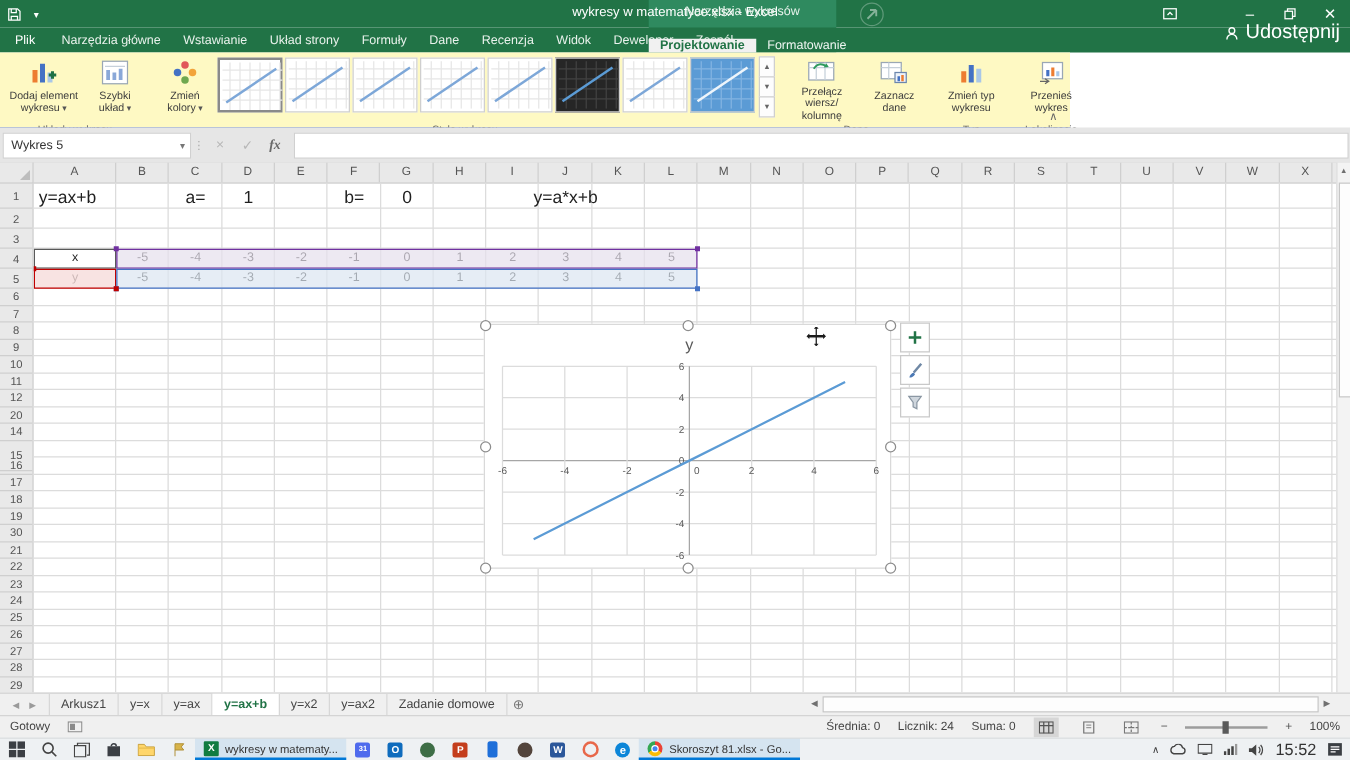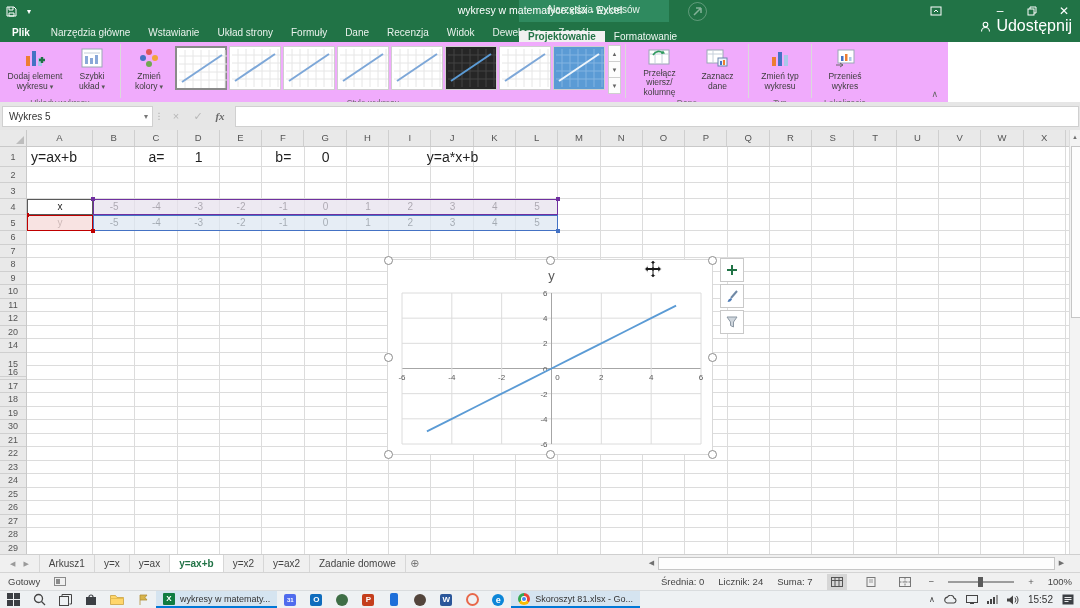--- a/index.html
+++ b/index.html
@@ -9,28 +9,28 @@
   #titlebar{position:absolute;left:0;top:0;width:1080px;height:22px;background:#217346;color:#fff;}
   #ctxbg{position:absolute;left:519px;top:0;width:150px;height:42px;background:#2f8a5f;}
   #qat{position:absolute;left:6px;top:2px;display:flex;align-items:center;gap:10px;height:18px;}
   #win-title{position:absolute;left:0;right:0;top:4px;text-align:center;font-size:10.5px;color:#fff;}
   #ctx-title{position:absolute;left:519px;width:150px;top:4px;text-align:center;font-size:10px;color:#e8f3ec;}
   .winbtn{position:absolute;top:0;width:32px;height:22px;display:flex;align-items:center;justify-content:center;color:#fff;font-size:12px;}
   .art{position:absolute;border:1.5px solid rgba(255,255,255,.28);border-radius:50%;}
   
   #tabrow{position:absolute;left:0;top:22px;width:1080px;height:20px;background:#217346;white-space:nowrap;display:flex;align-items:stretch;font-size:10px;color:#e9f2ec;}
   .tab{display:inline-flex;align-items:center;padding:0 9px;cursor:default;}
-  .tab.file{font-weight:bold;color:#fff;padding:0 12px;}
+  .tab.file{font-weight:normal;color:#fff;padding:0 12px;}
   #ctx-tabs{position:absolute;left:519px;top:0;height:20px;display:flex;align-items:flex-end;}
   .tab.ctx{color:#eef6f1;}
   .tab.active{background:#f1f1f1;color:#217346;font-weight:bold;}
   #tellme{position:absolute;left:688px;top:0;height:20px;display:flex;align-items:center;gap:5px;color:#f2f8f4;}
   #share{position:absolute;right:8px;top:16px;height:20px;display:flex;align-items:center;gap:5px;color:#fff;}
   
-  #ribbon{position:absolute;left:0;top:42px;width:948px;height:60px;background:#f0abfc;border-bottom:2px solid #1d4ed8;display:flex;}
+  #ribbon{position:absolute;left:0;top:42px;width:856px;height:60px;background:#fef9c3;border-bottom:2px solid #1d4ed8;display:flex;}
   .rgroup{display:flex;flex-direction:column;height:60px;}
   .gsep{width:1px;background:#dadada;height:54px;margin-top:2px;}
   .gbody{flex:1;display:flex;align-items:flex-start;padding:3px 4px 0 4px;gap:2px;}
   .glabel{height:13px;text-align:center;font-size:8.5px;color:#6b6b6b;line-height:12px;}
   .rbtn{display:flex;flex-direction:column;align-items:center;width:58px;height:52px;border-radius:2px;}
   .rbtn .ric{height:24px;display:flex;align-items:center;justify-content:center;margin-top:1px;}
   .rbtn .rlab{font-size:8.5px;line-height:9.5px;color:#3d3d3d;text-align:center;margin-top:2px;}
   .caret::after{content:"▾";font-size:7px;color:#555;margin-left:2px;}
   #gallery{display:flex;gap:2px;align-items:flex-start;margin-top:1px;}
   .thumb{width:52px;height:44px;border:1px solid #cfcfcf;background:#fff;box-sizing:border-box;}
@@ -86,21 +86,21 @@
   .viewbtn.pressed{background:#d6d6d6;}
   #zoomtrack{width:66px;height:2px;background:#9c9c9c;position:relative;}
   #zoomthumb{position:absolute;left:30px;top:-4px;width:5px;height:10px;background:#5a5a5a;}
   
   #taskbar{position:absolute;left:0;top:590px;width:1080px;height:18px;background:#eef1f3;border-top:1px solid #d9dcde;display:flex;align-items:center;box-sizing:border-box;}
   .tb-ic{width:26px;height:17px;display:flex;align-items:center;justify-content:center;flex:0 0 auto;}
   .taskwin{height:17px;display:flex;align-items:center;gap:5px;padding:0 7px;font-size:9px;color:#333;border-bottom:2px solid #0078d7;background:rgba(0,120,215,.10);box-sizing:border-box;white-space:nowrap;flex:0 0 auto;}
   .sq{width:12px;height:12px;border-radius:2px;display:flex;align-items:center;justify-content:center;color:#fff;font-size:8px;font-weight:bold;flex:0 0 auto;}
   .circ{width:12px;height:12px;border-radius:50%;flex:0 0 auto;}
   #tray{margin-left:auto;display:flex;align-items:center;gap:9px;padding-right:6px;color:#3c3c3c;}
-  #clock{font-size:10px;color:#333;}
+  #clock{font-size:13px;color:#333;}
   svg{display:block;}
 </style>
 </head>
 <body>
 
 <div id="app">
 
   <div id="titlebar">
     <div id="ctxbg"></div>
     <div class="art" style="left:688px;top:2px;width:17px;height:17px;">
@@ -660,21 +660,21 @@
     <div id="sb-left">
       <span>Gotowy</span>
       <svg width="12" height="9">
           <rect x="0.5" y="0.5" width="11" height="8" fill="none" stroke="#8a8a8a"></rect>
           <rect x="2" y="2" width="4" height="5" fill="#8a8a8a"></rect>
         </svg>
     </div>
     <div id="sb-right">
       <span>Średnia: 0</span>
       <span>Licznik: 24</span>
-      <span>Suma: 7</span>
+      <span>Suma: 0</span>
       <span class="viewbtn pressed">
         <svg width="12" height="10">
             <rect x="0.5" y="0.5" width="11" height="9" fill="none" stroke="#555"></rect>
             <path d="M0.5 3.5 h11 M4 0.5 v9 M8 0.5 v9" stroke="#555"></path>
           </svg>
       </span>
       <span class="viewbtn">
         <svg width="12" height="10">
             <rect x="2" y="0.5" width="8" height="9" fill="none" stroke="#777"></rect>
             <path d="M4 3 h4 M4 5 h4" stroke="#999"></path>

